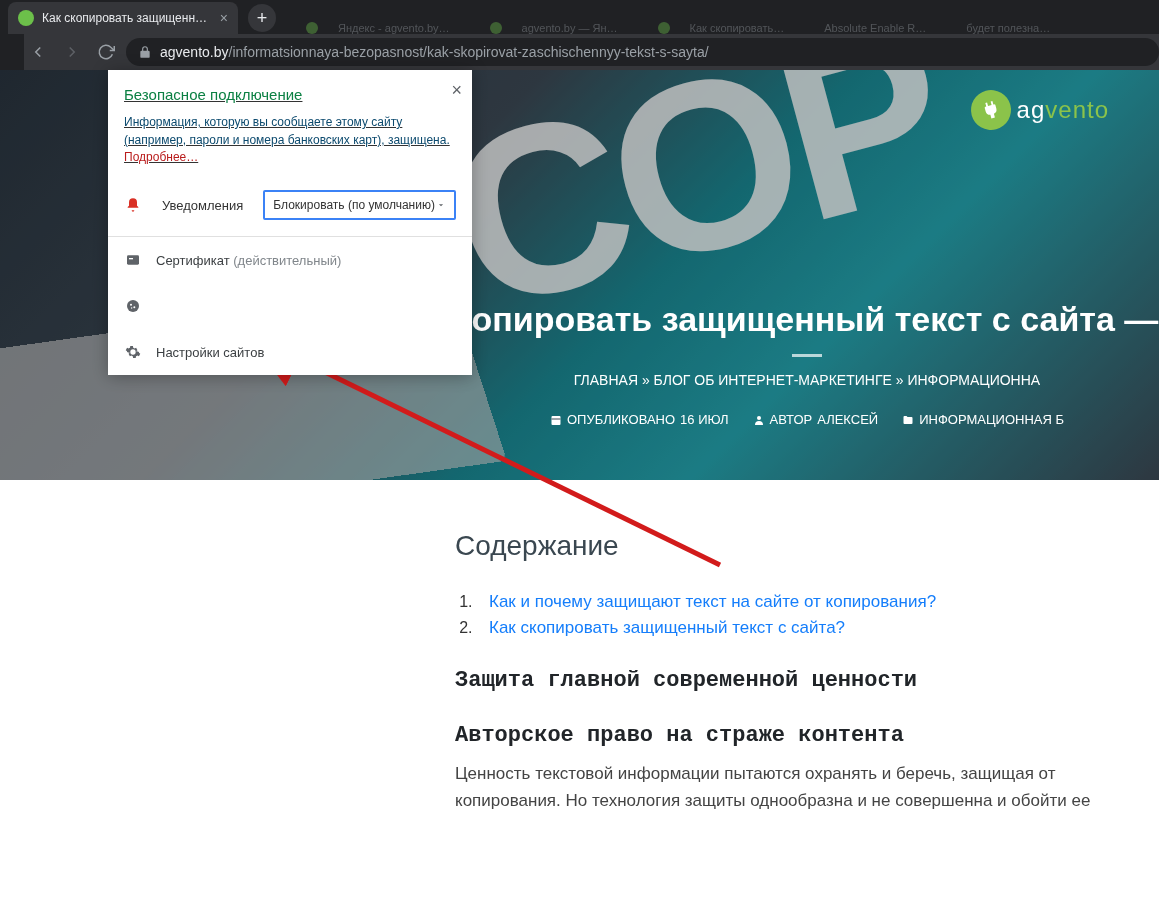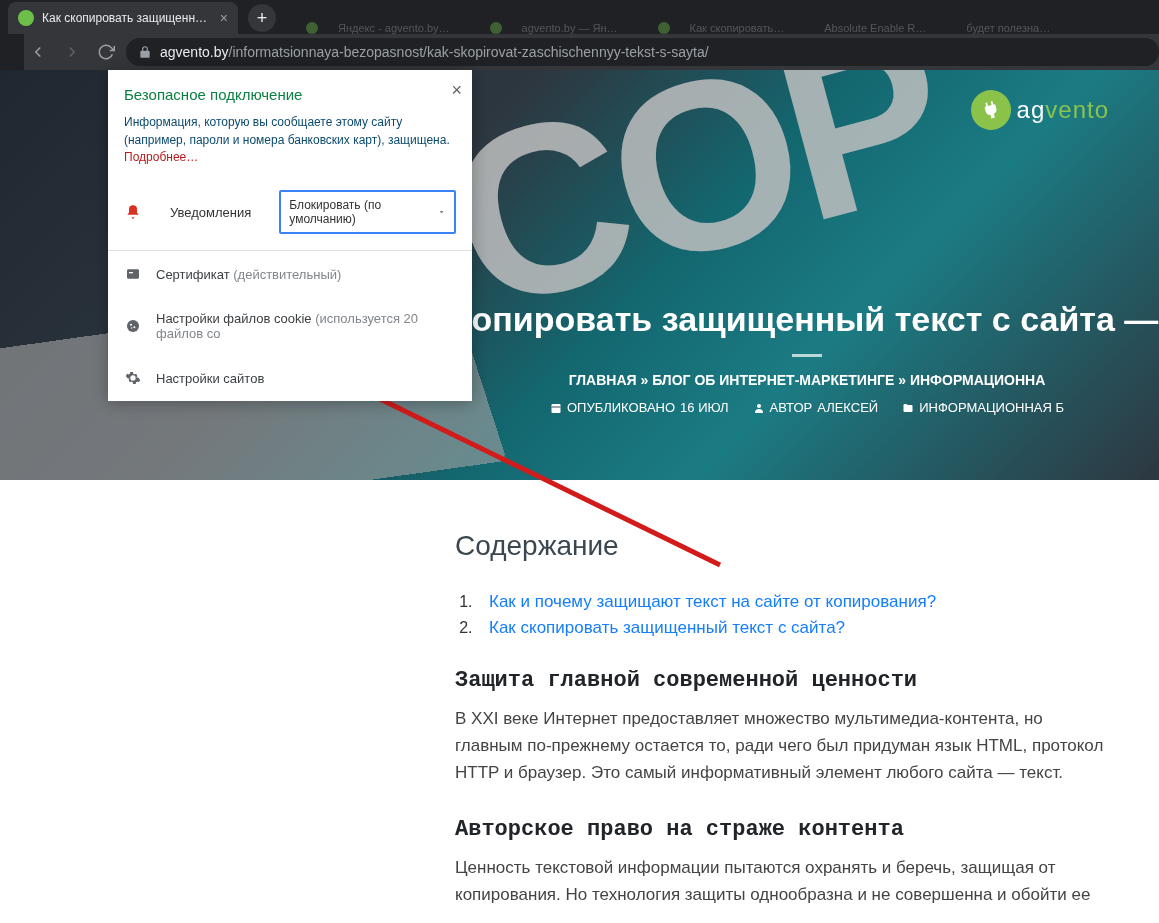--- a/index.html
+++ b/index.html
@@ -27,37 +27,37 @@
   .hero-bg-text { position: absolute; font-size: 240px; font-weight: 900; color: rgba(255,255,255,0.85); transform: rotate(-15deg); top: -40px; left: 450px; letter-spacing: -10px; font-family: Arial, sans-serif; user-select:none; }
   .hero-keyboard { position: absolute; bottom: -30px; left: -120px; width: 600px; height: 200px; background: #d8d8d8; transform: rotate(-8deg) perspective(800px) rotateX(25deg); border-radius: 8px; opacity: 0.6; }
   .hero-overlay { position: absolute; inset: 0; background: rgba(0,0,0,0.25); }
   .logo { position: absolute; top: 20px; right: 50px; color: #fff; font-size: 24px; display: flex; align-items: center; gap: 6px; }
   .logo-circle { width: 40px; height: 40px; background: #8bc34a; border-radius: 50%; display: flex; align-items: center; justify-content: center; transform: rotate(-15deg); }
   .logo-text { font-weight: 300; letter-spacing: 1px; }
   .logo-text b { color: #8bc34a; font-weight: 400; }
   .hero-content { position: absolute; left: 455px; right: 0; top: 230px; text-align: center; color: #fff; }
   .hero-title { font-size: 34px; font-weight: 700; margin-bottom: 10px; white-space: nowrap; }
   .divider { width: 30px; height: 3px; background: #fff; margin: 15px auto; opacity: 0.7; }
-  .breadcrumb { font-size: 14px; font-weight: 700; margin-bottom: 12px; white-space: nowrap; }
+  .breadcrumb { font-size: 14px; font-weight: 400; margin-bottom: 24px; white-space: nowrap; }
   .breadcrumb a { color: #fff; text-decoration: none; }
   .meta { font-size: 13px; display: flex; justify-content: center; gap: 24px; white-space: nowrap; }
   .meta-item { display: inline-flex; align-items: center; gap: 5px; }
 
   
   .popup { position: absolute; top: 70px; left: 108px; width: 364px; background: #fff; box-shadow: 0 2px 16px rgba(0,0,0,0.3); z-index: 100; font-size: 13px; color: #333; }
-  .popup-section { padding: 16px; }
+  .popup-section { padding: 16px; text-decoration: underline; }
   .popup-hr { border: none; border-top: 1px solid #e0e0e0; }
   .popup-title { color: #0b8043; font-size: 15px; margin-bottom: 10px; }
   .popup-desc { color: #0c4a6e; line-height: 1.5; font-size: 12px; }
   .popup-link { color: #b91c1c; font-size: 12px; cursor: pointer; }
   .popup-close { position: absolute; top: 10px; right: 10px; font-size: 18px; color: #5f6368; cursor: pointer; }
   .popup-row { display: flex; align-items: center; gap: 14px; padding: 14px 16px; cursor: pointer; color: #3c4043; }
   .popup-icon { width: 18px; height: 18px; color: #5f6368; flex-shrink: 0; display: flex; align-items: center; justify-content: center; }
   .popup-row .muted { color: #80868b; }
-  .notif-row { display: flex; align-items: center; gap: 28px; padding: 10px 16px 16px; }
+  .notif-row { display: flex; align-items: center; gap: 20px; padding: 10px 16px 16px; }
   .notif-select { flex: 1; border: 2px solid #3b82f6; border-radius: 2px; padding: 6px 8px; font-size: 12px; display: flex; justify-content: space-between; align-items: center; cursor: pointer; }
 
   
   .arrow { position: absolute; top: 340px; left: 270px; z-index: 50; pointer-events: none; }
 
   
   .article { padding: 50px 0 0 455px; max-width: 1159px; color: #333; }
   .article h2 { font-size: 28px; font-weight: 400; color: #3a4750; margin-bottom: 30px; }
   .article h3 { font-size: 22px; font-weight: 700; color: #212529; margin: 30px 0 12px; font-family: Liberation Mono, monospace; }
   .article ol { padding-left: 22px; margin-bottom: 20px; }
@@ -207,21 +207,20 @@
   </div>
   <div class="popup-row">
     <span class="popup-icon">
       <svg width="16" height="16" viewBox="0 0 24 24" fill="#5f6368">
           <circle cx="12" cy="12" r="9"></circle>
           <circle cx="9" cy="10" r="1.5" fill="#fff"></circle>
           <circle cx="14" cy="14" r="1.5" fill="#fff"></circle>
           <circle cx="10" cy="15" r="1" fill="#fff"></circle>
         </svg>
     </span>
-    <span><span>Настройки файлов cookie</span> <span class="muted">(используется 20 файлов co</span></span>
   </div>
   <div class="popup-row">
     <span class="popup-icon">
       <svg width="16" height="16" viewBox="0 0 24 24" fill="#5f6368">
           <path d="M12 8a4 4 0 1 0 0 8 4 4 0 0 0 0-8zm9 4a7 7 0 0 1-.1 1.2l2 1.6-2 3.4-2.4-1a7 7 0 0 1-2 1.2l-.4 2.6h-4l-.4-2.6a7 7 0 0 1-2-1.2l-2.4 1-2-3.4 2-1.6A7 7 0 0 1 3 12a7 7 0 0 1 .1-1.2l-2-1.6 2-3.4 2.4 1a7 7 0 0 1 2-1.2L7.9 3h4l.4 2.6a7 7 0 0 1 2 1.2l2.4-1 2 3.4-2 1.6A7 7 0 0 1 21 12z"></path>
         </svg>
     </span>
     <span>Настройки сайтов</span>
   </div>
 </div>
@@ -235,16 +234,15 @@
   <line x1="450" y1="225" x2="20" y2="15" stroke="#d21b1b" stroke-width="5" marker-end="url(#ah)"></line>
 </svg>
 
 <div class="article">
   <h2>Содержание</h2>
   <ol>
     <li><a>Как и почему защищают текст на сайте от копирования?</a></li>
     <li><a>Как скопировать защищенный текст с сайта?</a></li>
   </ol>
   <h3>Защита главной современной ценности</h3>
-  <p>В XXI веке Интернет предоставляет множество мультимедиа-контента, но главным по-прежнему остается то, ради чего был придуман язык HTML, протокол HTTP и браузер. Это самый информативный элемент любого сайта — текст.</p>
   <h3>Авторское право на страже контента</h3>
   <p>Ценность текстовой информации пытаются охранять и беречь, защищая от копирования. Но технология защиты однообразна и не совершенна и обойти ее</p>
 </div>
 
 </body></html>

